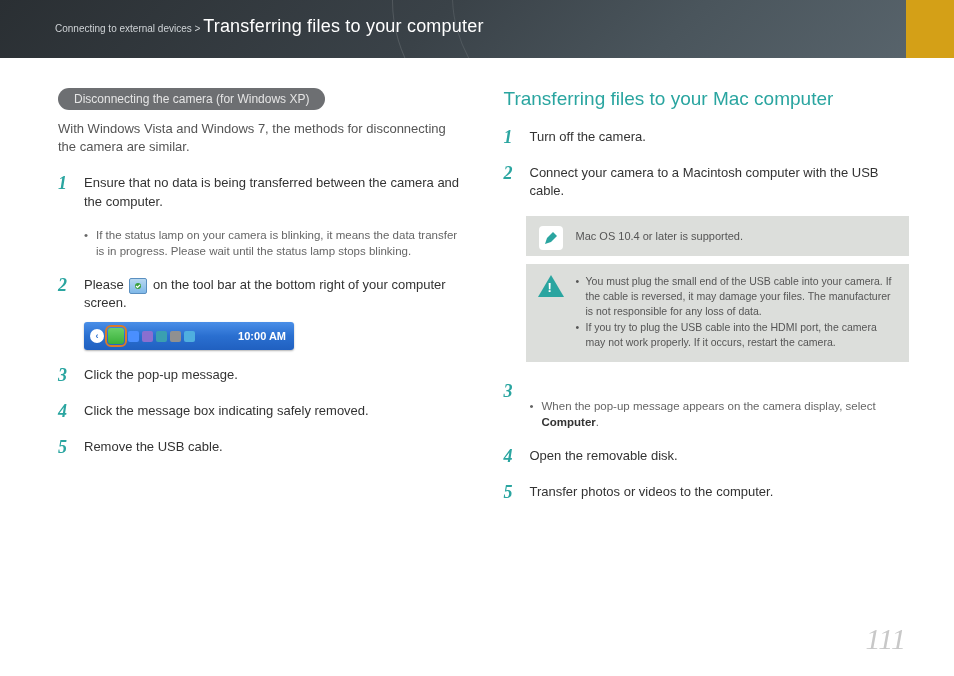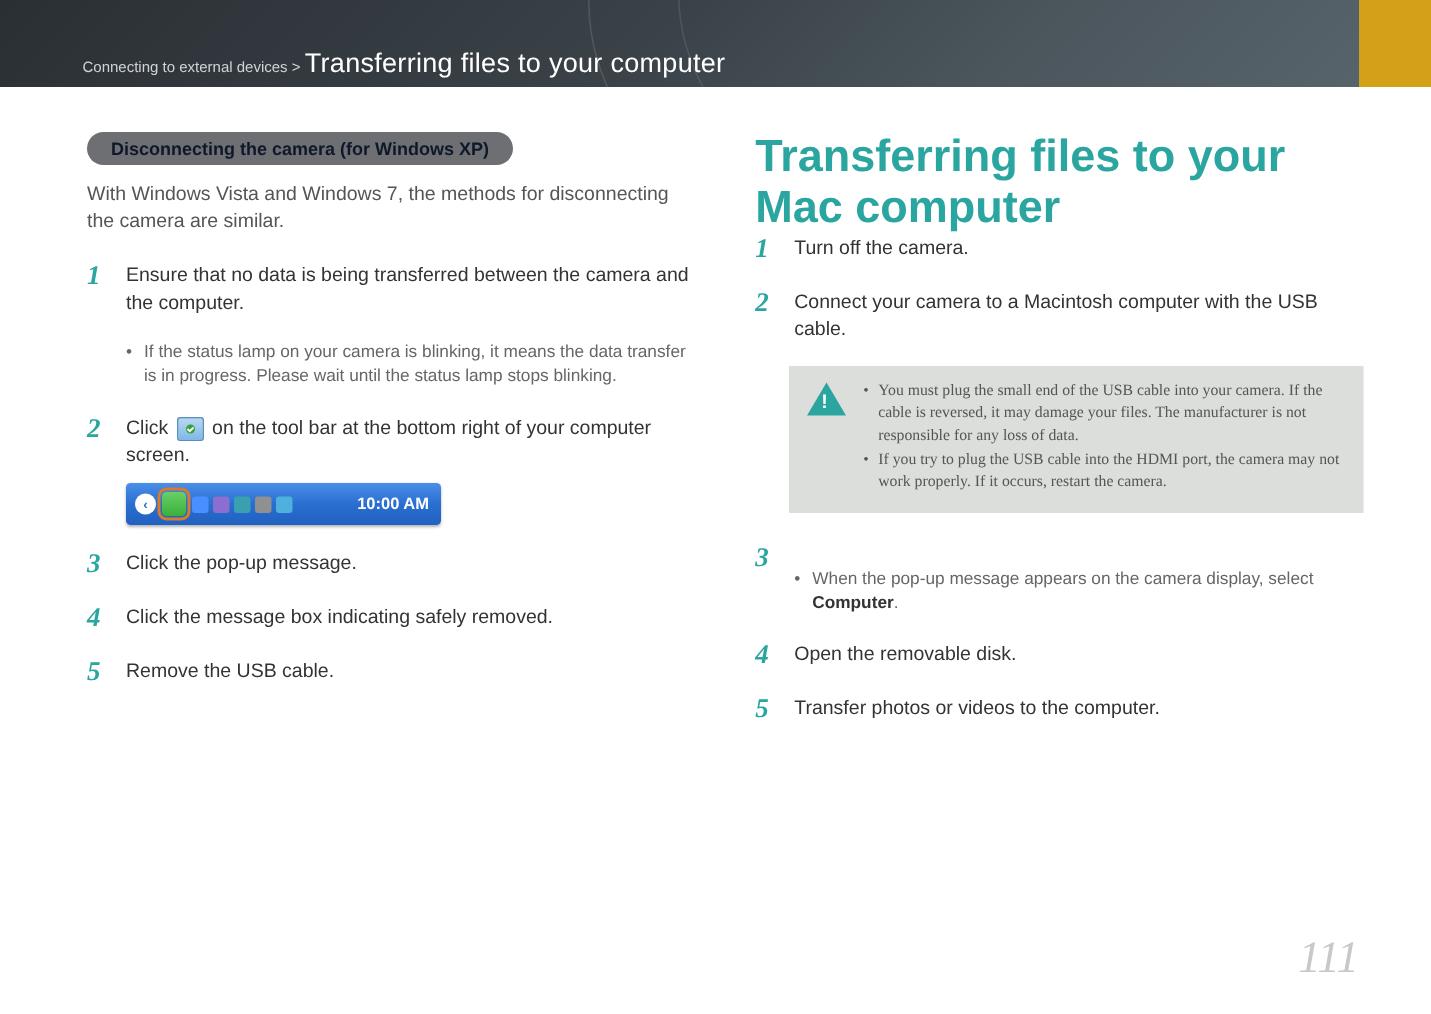--- a/index.html
+++ b/index.html
@@ -9,21 +9,21 @@
     width: 954px;
     height: 676px;
     overflow: hidden;
     position: relative;
     color: #4a4a4a;
   }
   .header {
     height: 58px;
     background: linear-gradient(135deg, #2a2f33 0%, #3a4248 45%, #4a555c 70%, #5a666e 100%);
     position: relative;
-    padding: 32px 0 0 55px;
+    padding: 16px 0 0 55px;
     color: #fff;
   }
   .header::after {
     content: "";
     position: absolute;
     right: 0;
     top: 0;
     width: 48px;
     height: 58px;
     background: #d4a017;
@@ -76,23 +76,23 @@
     padding: 30px 45px 0 58px;
     gap: 40px;
   }
   .col {
     flex: 1;
     min-width: 0;
   }
   .subhead-pill {
     display: inline-block;
     background: #6d6f72;
-    color: #0f172a;
+    color: #e5e5e5;
     font-size: 12px;
-    font-weight: bold;
+    font-weight: normal;
     padding: 4px 16px;
     border-radius: 12px;
     margin-bottom: 10px;
   }
   .intro-text {
     font-size: 13px;
     color: #555;
     margin-bottom: 18px;
     line-height: 1.4;
   }
@@ -192,22 +192,23 @@
   }
   .taskbar .clock {
     color: #fff;
     font-size: 11px;
     font-weight: bold;
     margin-left: auto;
     padding-right: 2px;
   }
   .section-title {
     color: #2aa5a0;
-    font-size: 30px;
-    font-weight: 700;
+    font-size: 19px;
+    font-weight: 400;
+    margin-bottom: 18px;
     font-stretch: condensed;
   }
   .note-box {
     background: #dcdedb;
     padding: 10px 12px 10px 50px;
     position: relative;
     margin: 8px 0 6px 22px;
     font-size: 11px;
     color: #555;
     min-height: 40px;
@@ -248,21 +249,20 @@
     content: "!";
     position: absolute;
     left: -3px;
     top: 5px;
     color: #fff;
     font-weight: bold;
     font-size: 13px;
   }
   .note-list {
     list-style: none;
-    font-family: Liberation Serif, serif;
   }
   .note-list li {
     position: relative;
     padding-left: 10px;
     line-height: 1.4;
     margin-bottom: 2px;
     font-size: 10.5px;
   }
   .note-list li::before {
     content: "•";
@@ -301,21 +301,21 @@
       <div class="step-body">
         <div class="step-main">Ensure that no data is being transferred between the camera and the computer.</div>
         <div class="sub-bullet">If the status lamp on your camera is blinking, it means the data transfer is in progress. Please wait until the status lamp stops blinking.</div>
       </div>
     </div>
 
     <div class="step">
       <div class="step-num">2</div>
       <div class="step-body">
         <div class="step-main">
-          <span>Click </span>
+          <span>Please </span>
           <span class="inline-icon">
             <svg viewBox="0 0 10 10">
                 <circle cx="5" cy="5" r="3" fill="#3a9f3a"></circle>
                 <path d="M3 5 L4.5 6.5 L7 4" stroke="#fff" stroke-width="1.2" fill="none"></path>
               </svg>
           </span>
           <span> on the tool bar at the bottom right of your computer screen.</span>
         </div>
         <div class="taskbar">
           <div class="chev">‹</div>
@@ -361,20 +361,30 @@
           <div class="step-main">Turn off the camera.</div>
         </div>
     </div>
     <div class="step">
       <div class="step-num">2</div>
       <div class="step-body">
           <div class="step-main">Connect your camera to a Macintosh computer with the USB cable.</div>
         </div>
     </div>
 
+    <div class="note-box">
+      <div class="note-icon-wrap">
+        <div class="note-pen">
+          <svg viewBox="0 0 16 16">
+              <path d="M2 14 L4 8 L10 2 L14 6 L8 12 Z" fill="#2aa5a0"></path>
+            </svg>
+        </div>
+      </div>
+      <div>Mac OS 10.4 or later is supported.</div>
+    </div>
 
     <div class="note-box warn">
       <div class="note-icon-wrap">
         <div class="warn-tri"></div>
       </div>
       <ul class="note-list">
         <li>You must plug the small end of the USB cable into your camera. If the cable is reversed, it may damage your files. The manufacturer is not responsible for any loss of data.</li>
         <li>If you try to plug the USB cable into the HDMI port, the camera may not work properly. If it occurs, restart the camera.</li>
       </ul>
     </div>

